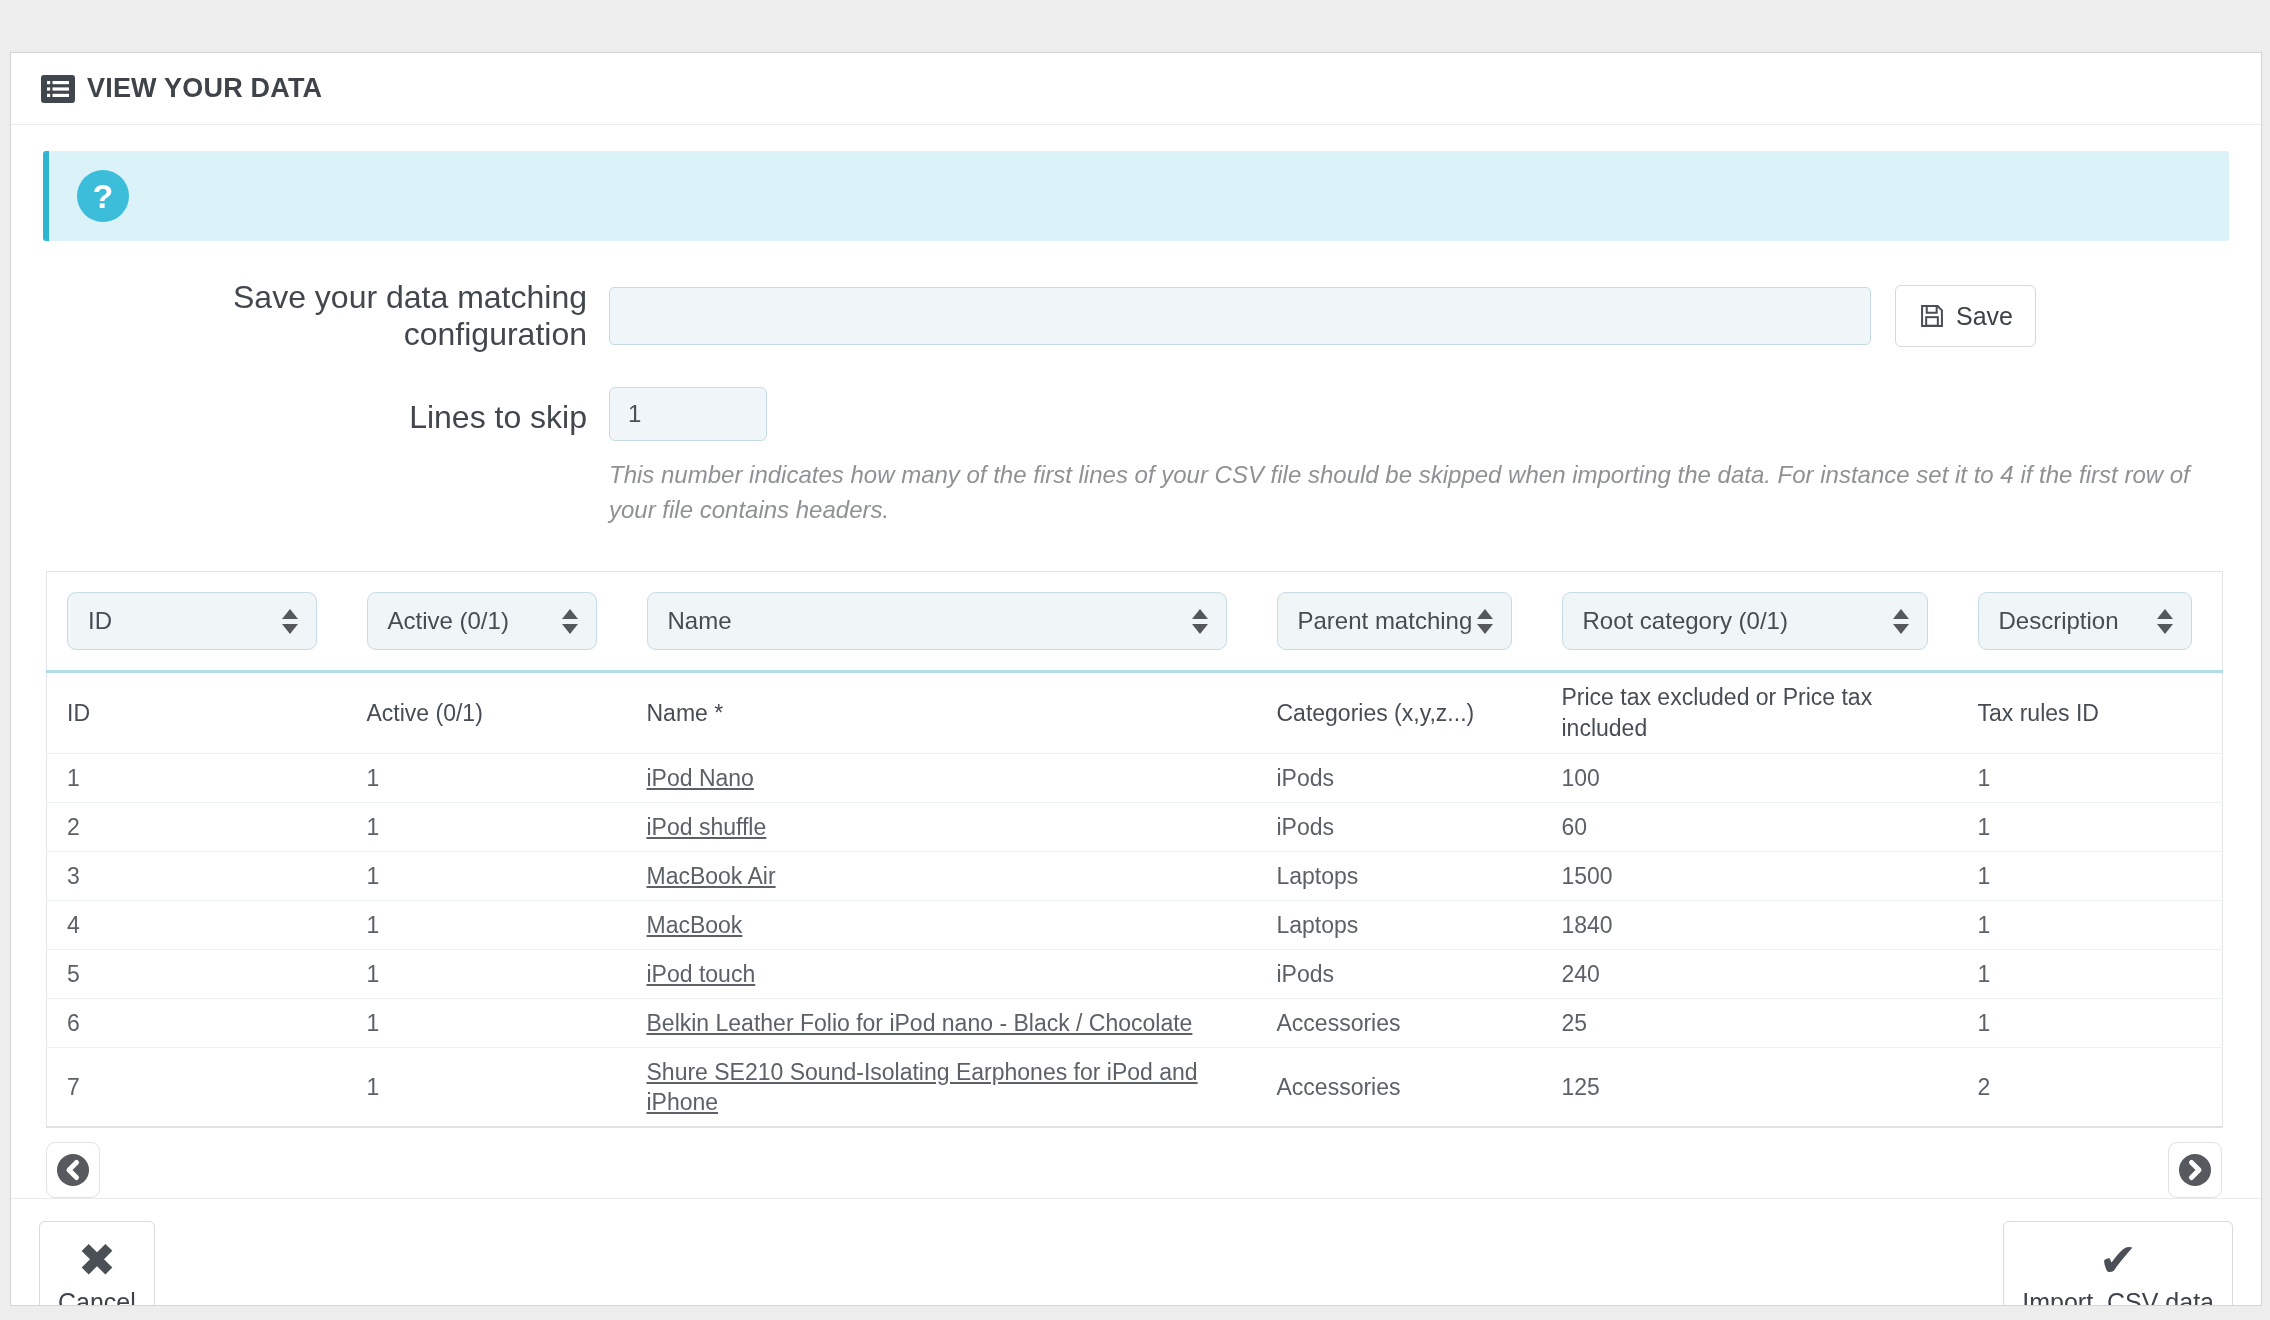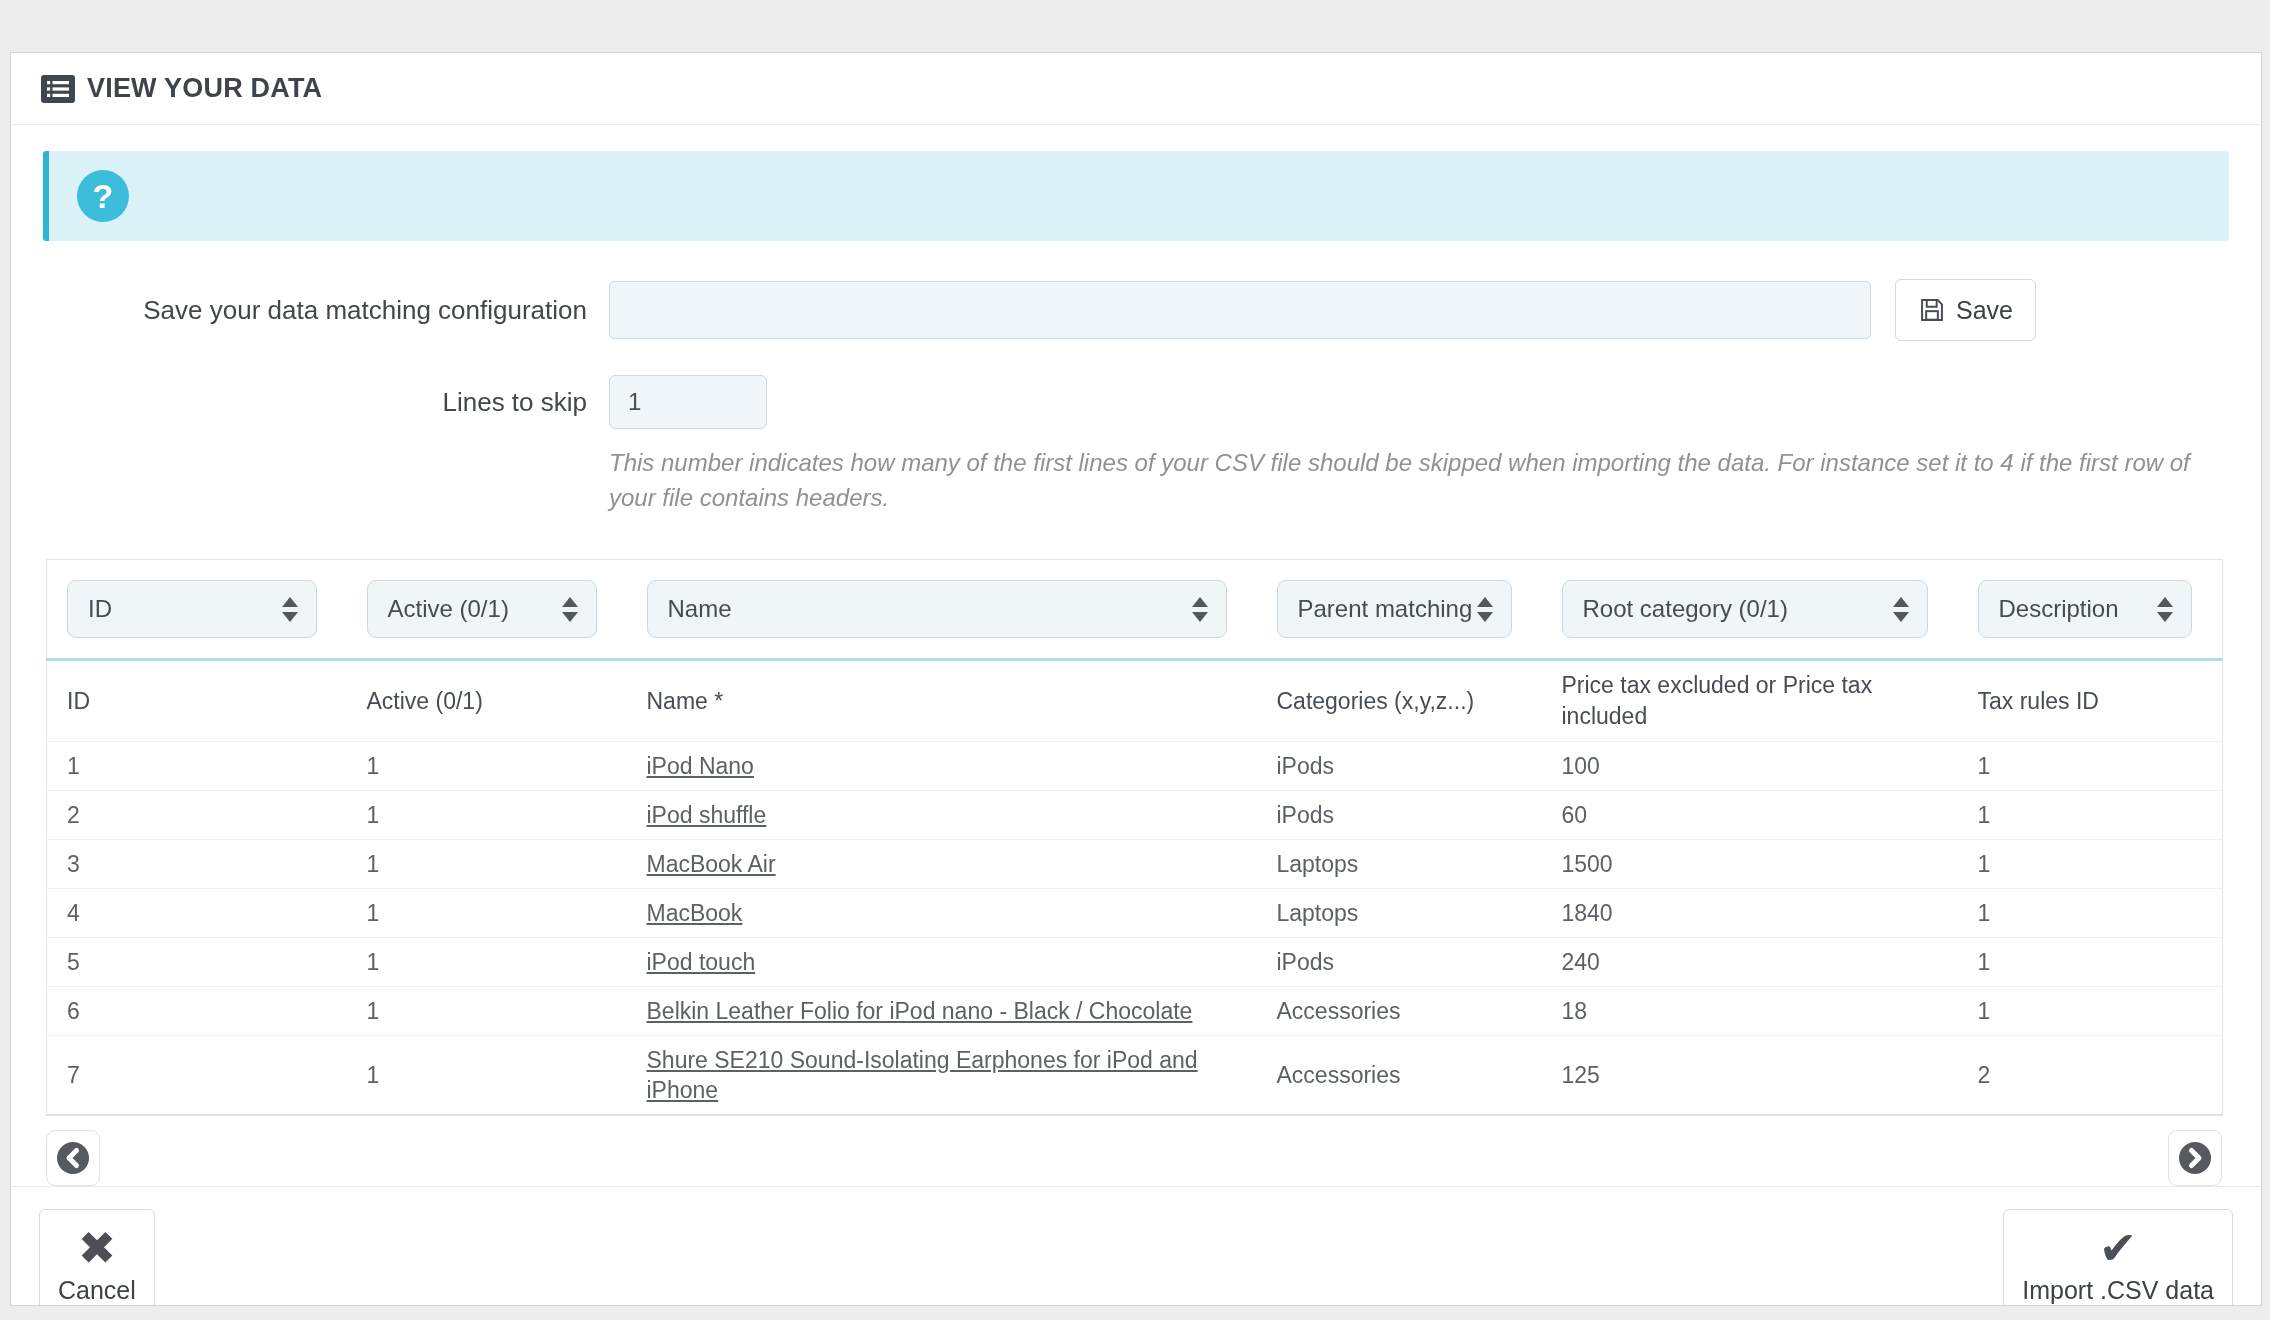--- a/index.html
+++ b/index.html
@@ -43,21 +43,21 @@
     flex:0 0 52px; width:52px; height:52px; border-radius:50%;
     background:#3cbedb; color:#fff;
     font-size:34px; font-weight:bold;
     display:flex; align-items:center; justify-content:center;
     margin-right:90px;
   }
   .form-row { display:flex; align-items:center; margin-top:38px; }
   .form-row.lines-row { align-items:flex-start; margin-top:34px; }
   .form-label {
     flex:0 0 566px; text-align:right; padding-right:22px;
-    font-size:26px; color:#42474e;
+    font-size:32px; color:#42474e;
   }
   .lines-row .form-label { padding-top:12px; }
   .text-input {
     background:#eff5f8;
     border:1px solid #c7dbe4;
     border-radius:5px;
     font-family:"Liberation Sans", sans-serif;
     font-size:24px; color:#4a4f55;
     padding:0 18px;
     outline:none;
@@ -322,21 +322,21 @@
             <td>iPods</td>
             <td>240</td>
             <td>1</td>
           </tr>
 
           <tr class="data-row">
             <td>6</td>
             <td>1</td>
             <td>Belkin Leather Folio for iPod nano - Black / Chocolate</td>
             <td>Accessories</td>
-            <td>18</td>
+            <td>25</td>
             <td>1</td>
           </tr>
 
           <tr class="data-row">
             <td>7</td>
             <td>1</td>
             <td>Shure SE210 Sound-Isolating Earphones for iPod and iPhone</td>
             <td>Accessories</td>
             <td>125</td>
             <td>2</td>

